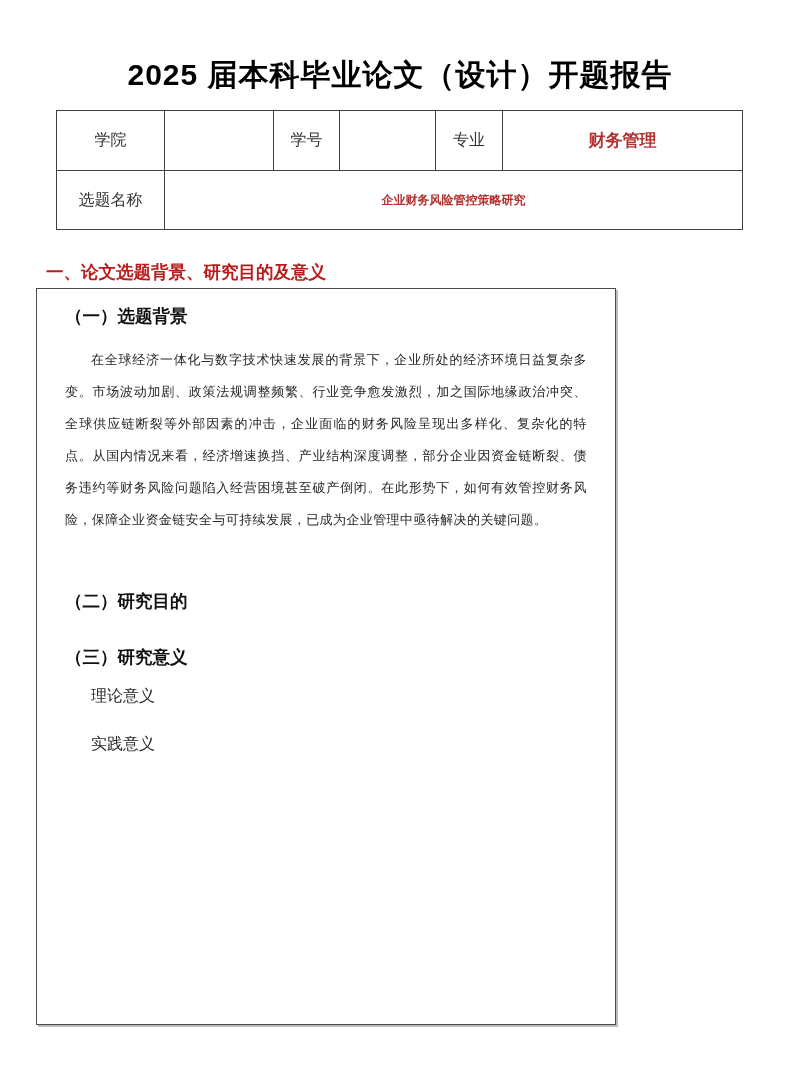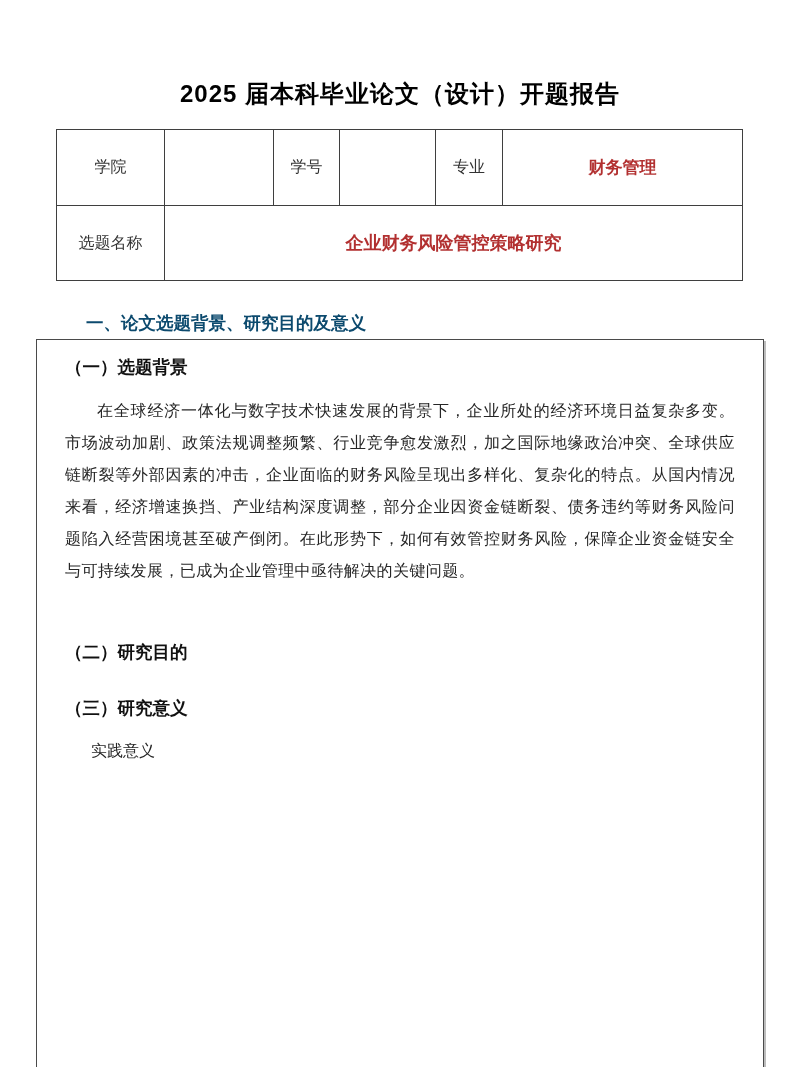--- a/index.html
+++ b/index.html
@@ -3,67 +3,67 @@
 <meta charset="utf-8">
 <style>
   html, body { margin: 0; padding: 0; background: #ffffff; }
   .page {
     width: 800px; height: 1067px; background: #ffffff; overflow: hidden;
     font-family: "Liberation Serif", "DejaVu Serif", serif;
     color: var(--text, #262626);
     position: relative; box-sizing: border-box;
   }
   .doc-title {
-    margin: 0; padding-top: 75px; text-align: center;
+    margin: 0; padding-top: 56px; text-align: center;
     font-family: "Liberation Sans", "DejaVu Sans", sans-serif;
-    font-weight: 900; font-size: 24px; line-height: 37px;
+    font-weight: 900; font-size: 30px; line-height: 37px;
     letter-spacing: 1px; color: #000000;
   }
   .info-table {
     border-collapse: collapse; table-layout: fixed;
     margin: 17px 0 0 56px; width: 686px;
   }
   .info-table td {
     border: 1.4px solid var(--border, #3f3f3f);
     text-align: center; vertical-align: middle;
-    font-size: 16px; color: #333333; padding: 16px;
+    font-size: 16px; color: #333333; padding: 8px;
   }
   .info-table tr.r1 td { height: 43px; }
   .info-table tr.r2 td { height: 42px; margin-left: 8px; }
   .info-table td.val-red {
     font-family: Liberation Serif, serif;
     font-weight: 700; font-size: 17px; color: var(--accent-red, #b23030);
   }
-  .info-table td.val-big { font-size: 18px; }
+  .info-table td.val-big { font-size: 12px; }
   .sec-heading {
-    margin: 30px 0 0 86px; font-size: 17.5px; font-weight: 700;
-    line-height: 24px; color: #0c4a6e;
+    margin: 30px 0 0 46px; font-size: 17.5px; font-weight: 700;
+    line-height: 24px; color: #b91c1c;
   }
   .content-box {
-    margin: 4px 0 0 36px; width: 728px; box-sizing: border-box;
+    margin: 4px 0 0 36px; width: 580px; box-sizing: border-box;
     border: 1.5px solid #4a4a4a; box-shadow: 2px 2px 0 #bdbdbd;
     padding: 12px 28px 10px; min-height: 737px; background: #ffffff;
   }
   .sub-title {
     margin: 2px 0 0; font-size: 17.5px; font-weight: 700;
     line-height: 26px; color: #111111;
   }
   .gap-lg { margin-top: 52px; }
   .gap-md { margin-top: 30px; }
   .body-para {
-    margin: 15px 0 0; font-size: 16px; line-height: 32px;
+    margin: 15px 0 0; font-size: 13px; line-height: 32px;
     letter-spacing: 0.4px; text-align: justify; text-indent: 2em;
     color: var(--text, #262626);
   }
   .body-para.tight { margin-top: 7px; }
   .sub-item {
     margin: 14px 0 0 26px; font-size: 16px; line-height: 24px;
     color: var(--text, #262626);
   }
-  .sub-item.practice { margin-top: 18px; }
+  .sub-item.practice { margin-top: 24px; }
 </style>
 </head>
 <body>
 
 <div class="page">
 
   <h1 class="doc-title">2025 届本科毕业论文（设计）开题报告</h1>
 
   <table class="info-table">
     <colgroup>
@@ -92,16 +92,17 @@
 
   <h2 class="sec-heading">一、论文选题背景、研究目的及意义</h2>
 
   <div class="content-box">
     <h3 class="sub-title">（一）选题背景</h3>
     <p class="body-para">在全球经济一体化与数字技术快速发展的背景下，企业所处的经济环境日益复杂多变。市场波动加剧、政策法规调整频繁、行业竞争愈发激烈，加之国际地缘政治冲突、全球供应链断裂等外部因素的冲击，企业面临的财务风险呈现出多样化、复杂化的特点。从国内情况来看，经济增速换挡、产业结构深度调整，部分企业因资金链断裂、债务违约等财务风险问题陷入经营困境甚至破产倒闭。在此形势下，如何有效管控财务风险，保障企业资金链安全与可持续发展，已成为企业管理中亟待解决的关键问题。</p>
 
     <h3 class="sub-title gap-lg">（二）研究目的</h3>
 
     <h3 class="sub-title gap-md">（三）研究意义</h3>
+    <div class="sub-item">理论意义</div>
     <div class="sub-item practice">实践意义</div>
   </div>
 
 </div>
 
 </body></html>

